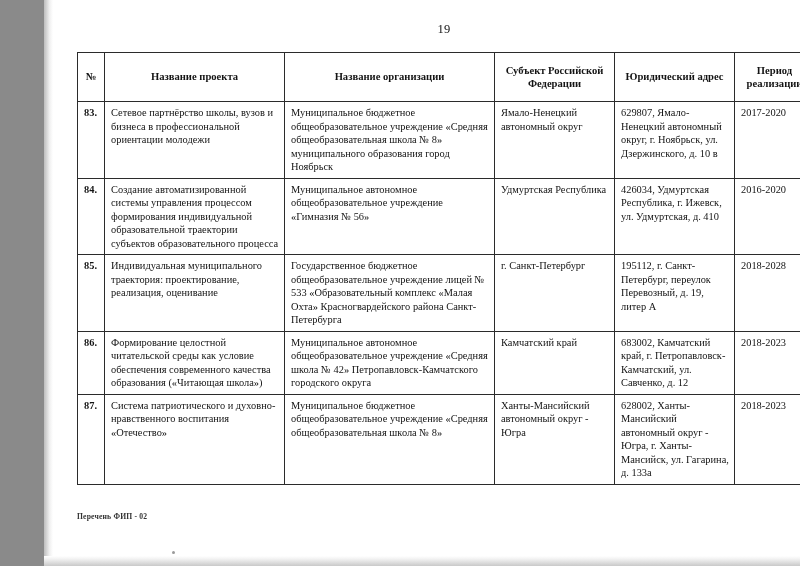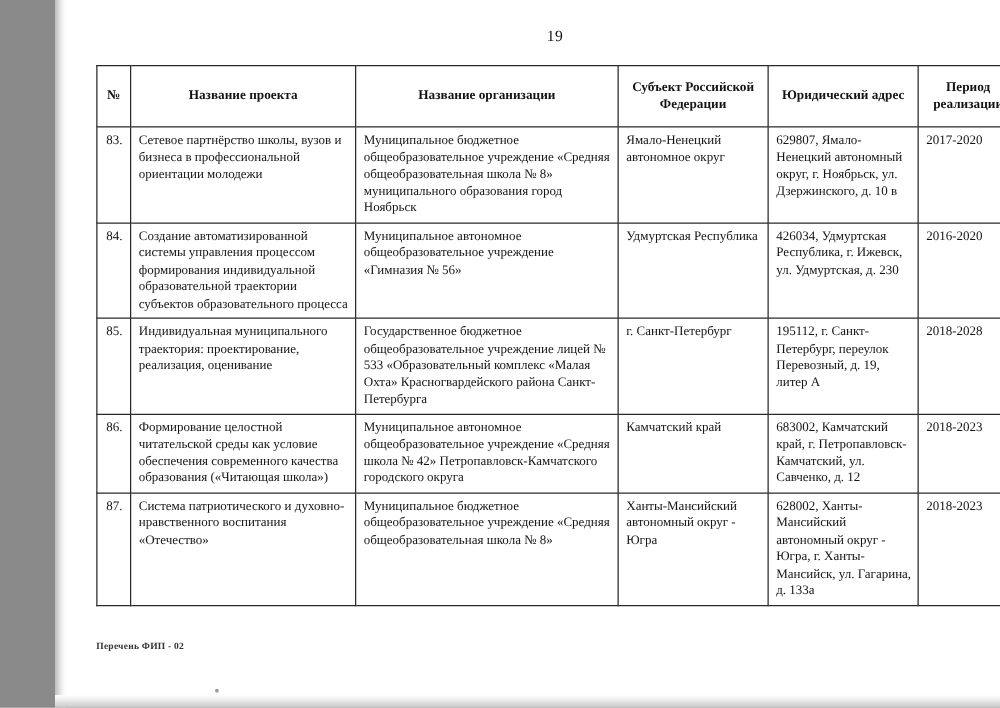--- a/index.html
+++ b/index.html
@@ -63,23 +63,24 @@
   table.doc-table thead th {
     text-align: center;
     vertical-align: middle;
     font-weight: bold;
     font-size: 10.6px;
     line-height: 1.25;
     padding: 6px 3px;
     height: 36px;
   }
   td.col-num {
-    text-align: center;
+    text-align: left;
     padding-left: 6px;
     white-space: nowrap;
+    font-weight: bold;
   }
   td.col-period {
     white-space: nowrap;
   }
   
   col.c-num      { width: 27px;  }
   col.c-project  { width: 180px; }
   col.c-org      { width: 210px; }
   col.c-subject  { width: 120px; }
   col.c-address  { width: 120px; }
@@ -132,30 +133,30 @@
         <th>Субъект Российской Федерации</th>
         <th>Юридический адрес</th>
         <th>Период реализации</th>
       </tr>
     </thead>
     <tbody id="table-body">
         <tr>
           <td class="col-num">83.</td>
           <td>Сетевое партнёрство школы, вузов и бизнеса в профессиональной ориентации молодежи</td>
           <td>Муниципальное бюджетное общеобразовательное учреждение «Средняя общеобразовательная школа № 8» муниципального образования город Ноябрьск</td>
-          <td>Ямало-Ненецкий автономное округ</td>
+          <td>Ямало-Ненецкий автономный округ</td>
           <td>629807, Ямало-Ненецкий автономный округ, г. Ноябрьск, ул. Дзержинского, д. 10 в</td>
           <td class="col-period">2017-2020</td>
         </tr>
         <tr>
           <td class="col-num">84.</td>
           <td>Создание автоматизированной системы управления процессом формирования индивидуальной образовательной траектории субъектов образовательного процесса</td>
           <td>Муниципальное автономное общеобразовательное учреждение «Гимназия № 56»</td>
           <td>Удмуртская Республика</td>
-          <td>426034, Удмуртская Республика, г. Ижевск, ул. Удмуртская, д. 230</td>
+          <td>426034, Удмуртская Республика, г. Ижевск, ул. Удмуртская, д. 410</td>
           <td class="col-period">2016-2020</td>
         </tr>
         <tr>
           <td class="col-num">85.</td>
           <td>Индивидуальная муниципального траектория: проектирование, реализация, оценивание</td>
           <td>Государственное бюджетное общеобразовательное учреждение лицей № 533 «Образовательный комплекс «Малая Охта» Красногвардейского района Санкт-Петербурга</td>
           <td>г. Санкт-Петербург</td>
           <td>195112, г. Санкт-Петербург, переулок Перевозный, д. 19, литер А</td>
           <td class="col-period">2018-2028</td>
         </tr>

